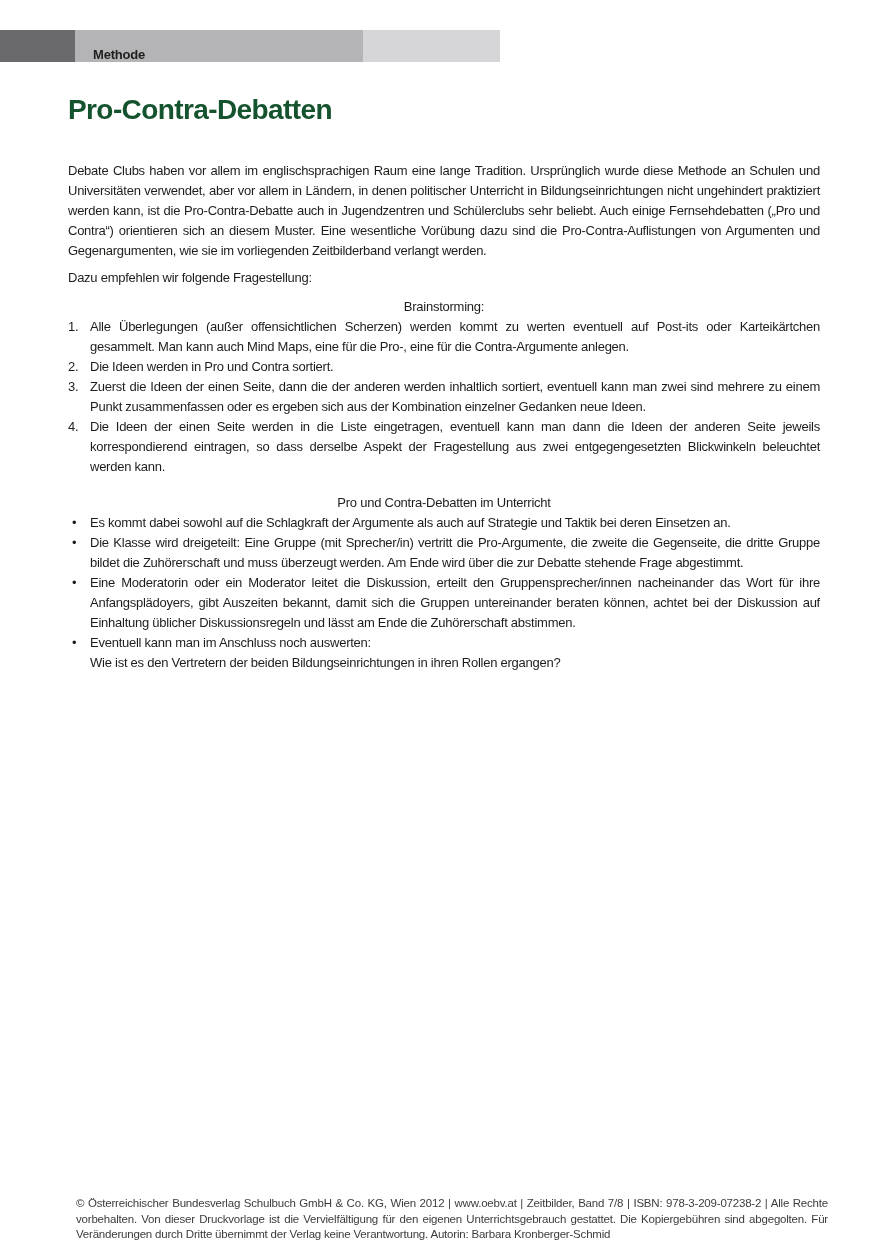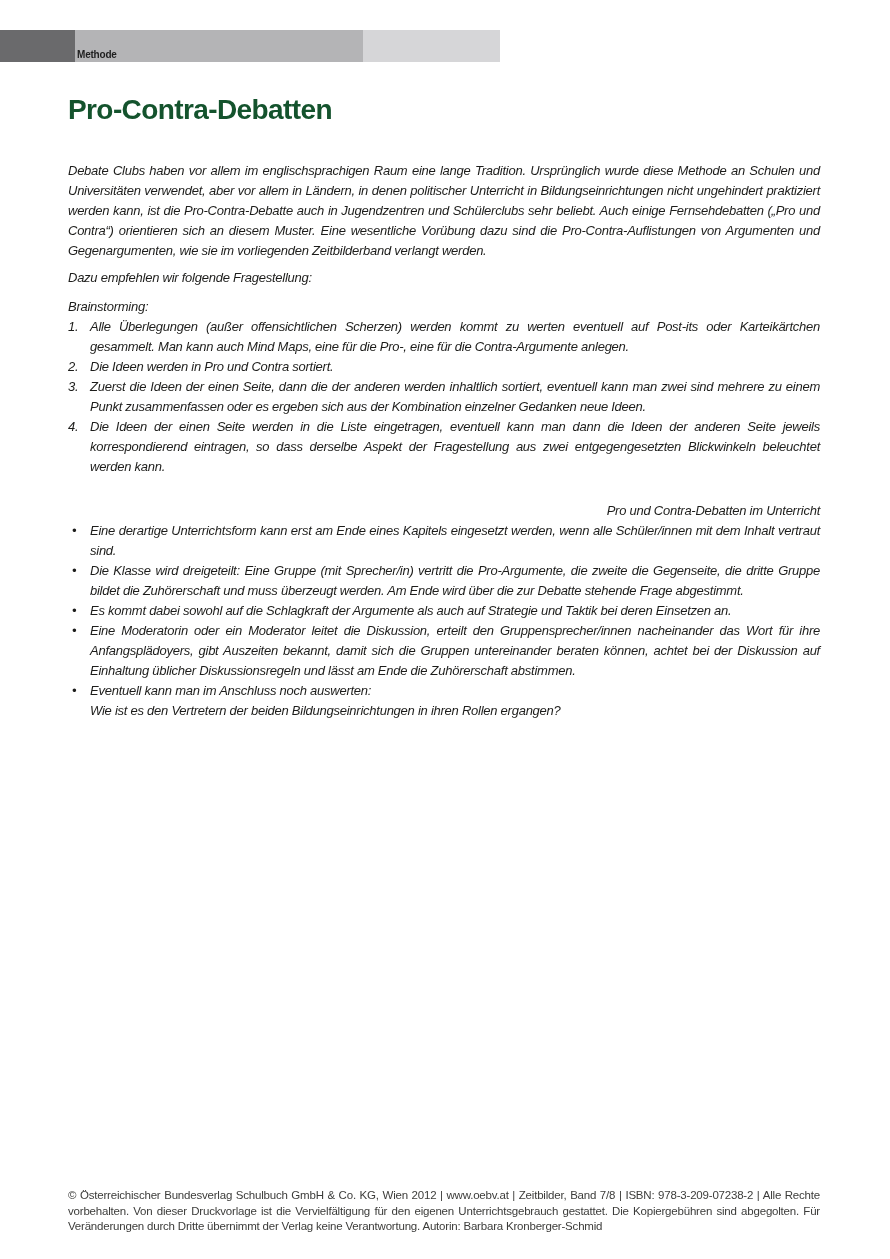--- a/index.html
+++ b/index.html
@@ -16,22 +16,22 @@
   .tab-bar {
     position: absolute;
     top: 30px; left: 0;
     width: 890px; height: 32px;
     display: flex;
   }
   .seg-dark  { width: 75px;  height: 32px; background: #6a6a6c; }
   .seg-mid   { width: 288px; height: 32px; background: #b4b4b6; display: flex; align-items: center; }
   .seg-light { width: 137px; height: 32px; background: #d6d6d8; }
   .seg-mid .tab-label {
-    padding-left: 2px;
-    font-size: 10px;
+    padding-left: 18px;
+    font-size: 13px;
     font-weight: bold;
     color: #1f1f1f;
     letter-spacing: -0.2px;
     margin-top: 16px;
   }
   
   .content {
     position: absolute;
     top: 62px;
     left: 68px;
@@ -44,41 +44,40 @@
     font-weight: bold;
     color: #14532d;
     letter-spacing: -0.6px;
   }
   .body {
     font-size: 13px;
     line-height: 20px;
     letter-spacing: -0.25px;
     text-align: justify;
     margin: 0;
-    font-style: italic;
   }
   .intro { margin-top: 35px; }
   .lead  { margin-top: 7px; }
-  .subheading { margin-top: 9px; text-align: left; }
+  .subheading { margin-top: 9px; text-align: center; }
   ol.numlist {
     list-style: none;
     margin: 0; padding: 0;
     counter-reset: step;
   }
   ol.numlist > li {
     position: relative;
     padding-left: 22px;
     counter-increment: step;
   }
   ol.numlist > li::before {
     content: counter(step) ".";
     position: absolute;
     left: 0; top: 0;
   }
-  .section-heading { margin-top: 24px; text-align: right; }
+  .section-heading { margin-top: 16px; text-align: center; }
   ul.bulletlist {
     list-style: none;
     margin: 0; padding: 0;
   }
   ul.bulletlist > li {
     position: relative;
     padding-left: 22px;
   }
   ul.bulletlist > li::before {
     content: "\2022";
@@ -89,21 +88,21 @@
   .footer {
     position: absolute;
     top: 1188px;
     left: 68px;
     width: 752px;
     font-size: 11.5px;
     line-height: 15.5px;
     letter-spacing: -0.2px;
     text-align: justify;
     color: #3c3c3a;
-    margin: 0;
+    margin: 8px;
   }
 </style>
 </head>
 <body>
 
 <div class="page">
 
   <div class="tab-bar">
     <div class="seg-dark"></div>
     <div class="seg-mid">
@@ -125,23 +124,22 @@
     <ol class="numlist body">
       <li>Alle Überlegungen (außer offensichtlichen Scherzen) werden kommt zu werten eventuell auf Post-its oder Karteikärtchen gesammelt. Man kann auch Mind Maps, eine für die Pro-, eine für die Contra-Argumente anlegen.</li>
       <li>Die Ideen werden in Pro und Contra sortiert.</li>
       <li>Zuerst die Ideen der einen Seite, dann die der anderen werden inhaltlich sortiert, eventuell kann man zwei sind mehrere zu einem Punkt zusammenfassen oder es ergeben sich aus der Kombination einzelner Gedanken neue Ideen.</li>
       <li>Die Ideen der einen Seite werden in die Liste eingetragen, eventuell kann man dann die Ideen der anderen Seite jeweils korrespondierend eintragen, so dass derselbe Aspekt der Fragestellung aus zwei entgegengesetzten Blickwinkeln beleuchtet werden kann.</li>
     </ol>
 
     <p class="body section-heading">Pro und Contra-Debatten im Unterricht</p>
 
     <ul class="bulletlist body">
-      <li>Eine derartige Unterrichtsform kann erst am Ende eines Kapitels eingesetzt werden, wenn alle Schüler/innen mit dem Inhalt vertraut sind.</li>
+      <li>Es kommt dabei sowohl auf die Schlagkraft der Argumente als auch auf Strategie und Taktik bei deren Einsetzen an.</li>
       <li>Die Klasse wird dreigeteilt: Eine Gruppe (mit Sprecher/in) vertritt die Pro-Argumente, die zweite die Gegenseite, die dritte Gruppe bildet die Zuhörerschaft und muss überzeugt werden. Am Ende wird über die zur Debatte stehende Frage abgestimmt.</li>
-      <li>Es kommt dabei sowohl auf die Schlagkraft der Argumente als auch auf Strategie und Taktik bei deren Einsetzen an.</li>
       <li>Eine Moderatorin oder ein Moderator leitet die Diskussion, erteilt den Gruppensprecher/innen nacheinander das Wort für ihre Anfangsplädoyers, gibt Auszeiten bekannt, damit sich die Gruppen untereinander beraten können, achtet bei der Diskussion auf Einhaltung üblicher Diskussionsregeln und lässt am Ende die Zuhörerschaft abstimmen.</li>
       <li>
         <span>Eventuell kann man im Anschluss noch auswerten:</span>
         <div>Wie ist es den Vertretern der beiden Bildungseinrichtungen in ihren Rollen ergangen?</div>
       </li>
     </ul>
 
   </div>
 
   <p class="footer">© Österreichischer Bundesverlag Schulbuch GmbH &amp; Co. KG, Wien 2012 | www.oebv.at | Zeitbilder, Band 7/8 | ISBN: 978-3-209-07238-2 | Alle Rechte vorbehalten. Von dieser Druckvorlage ist die Vervielfältigung für den eigenen Unterrichtsgebrauch gestattet. Die Kopiergebühren sind abgegolten. Für Veränderungen durch Dritte übernimmt der Verlag keine Verantwortung. Autorin: Barbara Kronberger-Schmid</p>

